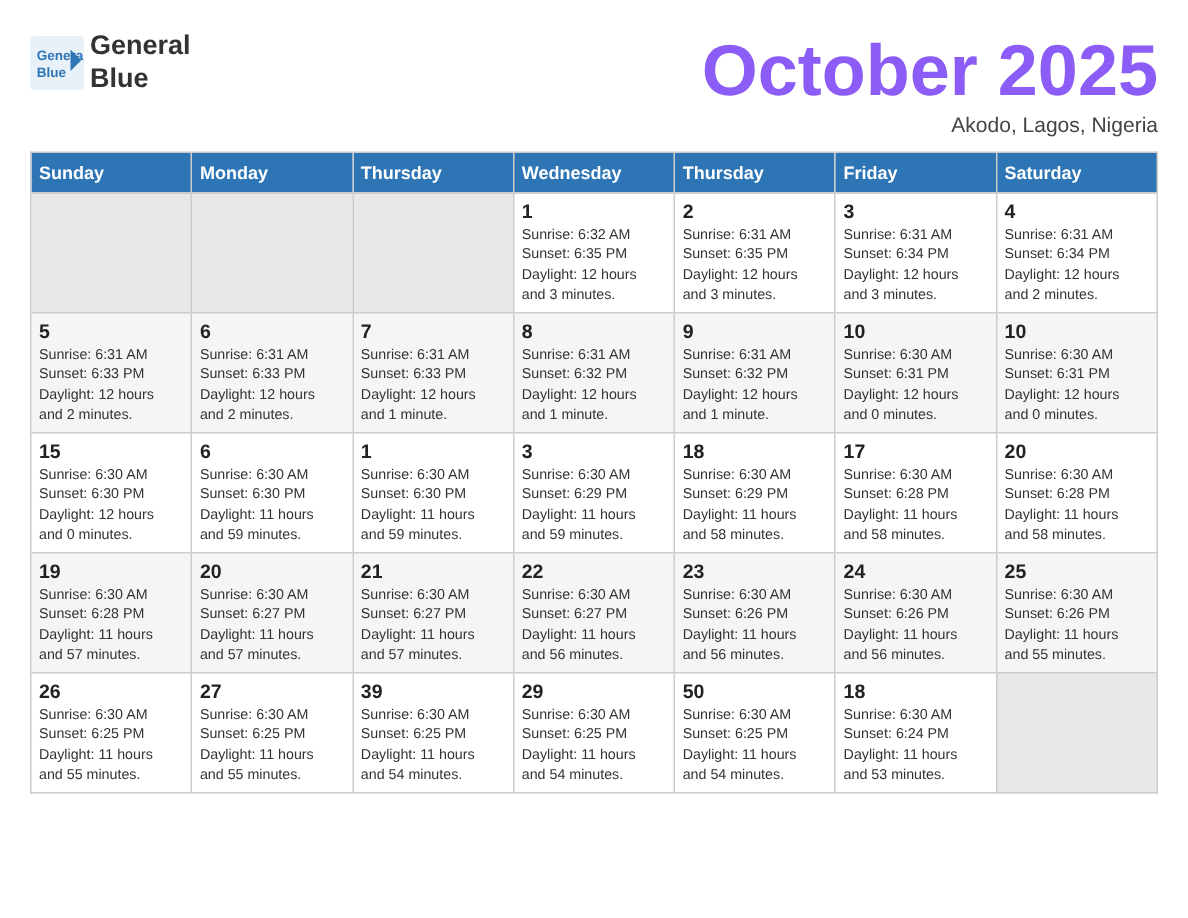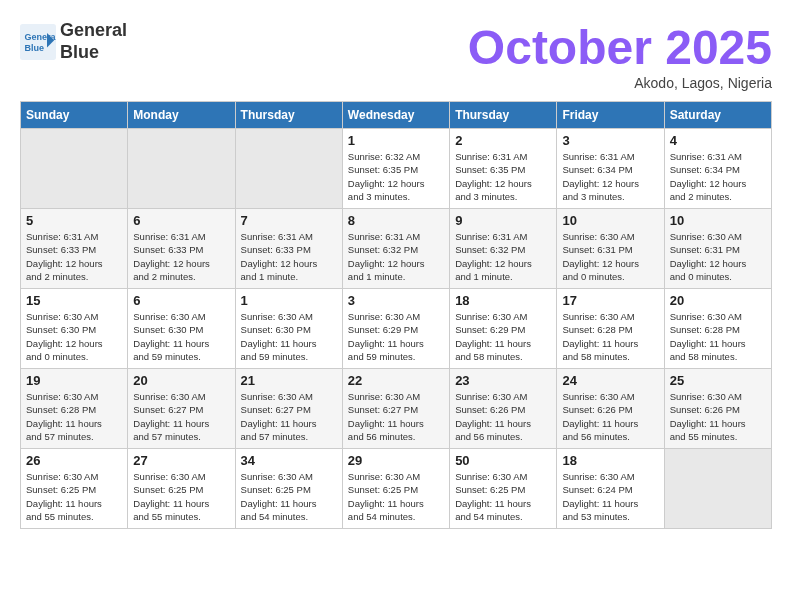--- a/index.html
+++ b/index.html
@@ -312,21 +312,21 @@
 and 55 minutes.</div>
         </td>
         <td>
           <div class="day-num">27</div>
           <div class="day-info" style="white-space: pre-line;">Sunrise: 6:30 AM
 Sunset: 6:25 PM
 Daylight: 11 hours
 and 55 minutes.</div>
         </td>
         <td>
-          <div class="day-num">34</div>
+          <div class="day-num">39</div>
           <div class="day-info" style="white-space: pre-line;">Sunrise: 6:30 AM
 Sunset: 6:25 PM
 Daylight: 11 hours
 and 54 minutes.</div>
         </td>
         <td>
           <div class="day-num">29</div>
           <div class="day-info" style="white-space: pre-line;">Sunrise: 6:30 AM
 Sunset: 6:25 PM
 Daylight: 11 hours

